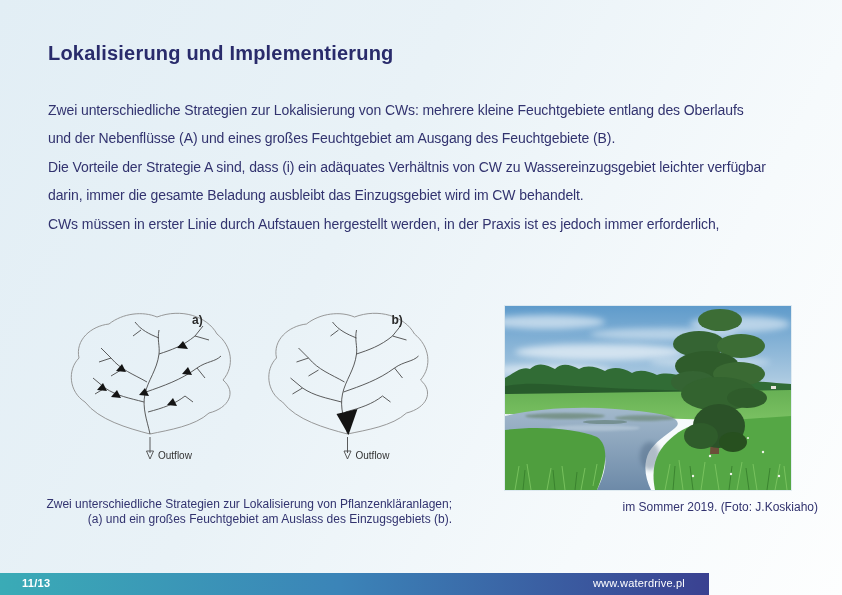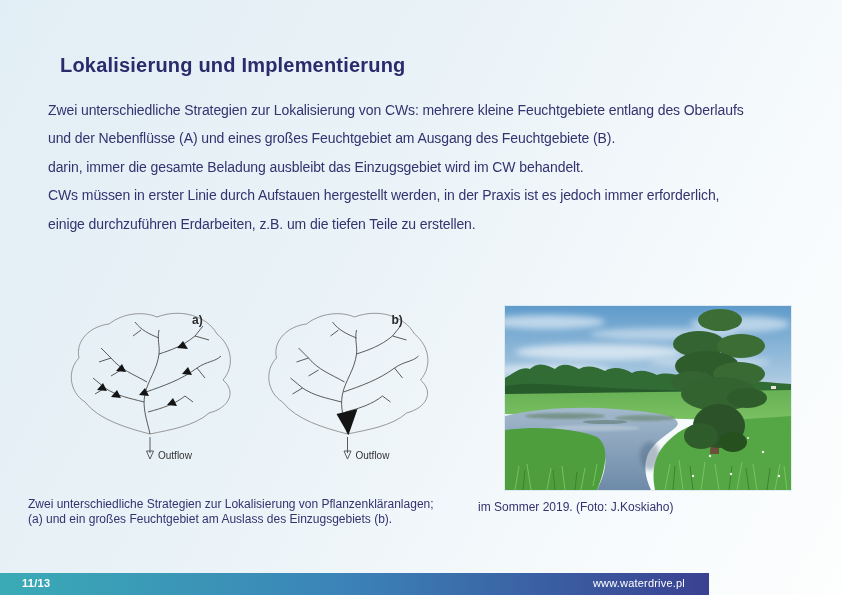--- a/index.html
+++ b/index.html
@@ -1,33 +1,33 @@
 <!DOCTYPE html>
 <html><head>
 <meta charset="utf-8">
 <style>
   html,body{margin:0;padding:0;background:#9aa2aa;font-family:"Liberation Sans",sans-serif;}
   .slide{
     position:relative;width:842px;height:595px;margin:0 auto;overflow:hidden;
     background:linear-gradient(118deg,#e2eef5 0%,#e9f2f7 40%,#f6fafc 75%,#fdfefe 100%);
   }
   .title{
-    position:absolute;left:48px;top:42px;margin:12px;
+    position:absolute;left:48px;top:42px;margin:0;
     font-size:20px;font-weight:700;color:#292b6b;letter-spacing:.2px;
   }
   .body-text{
     position:absolute;left:48px;top:96px;width:768px;
     font-size:14px;line-height:28.4px;color:#32336f;letter-spacing:-0.1px;
   }
   .fig{position:absolute;}
   .fig-a{left:55px;top:306px;}
   .fig-b{left:250px;top:306px;}
   .photo{left:505px;top:306px;width:286px;height:184px;box-shadow:0 0 0 1px rgba(180,205,220,.35);}
   .caption{
-    position:absolute;text-align:left;color:#32336f;
+    position:absolute;text-align:right;color:#32336f;
     font-size:12px;line-height:14.5px;
   }
   .caption-left{left:28px;top:497px;width:424px;}
   .caption-right{left:478px;top:500px;width:340px;}
   .footer{
     position:absolute;left:0;bottom:0;width:709px;height:22px;
     background:linear-gradient(90deg,#3aabb6 0%,#3b84b8 48%,#3a4191 100%);
     color:#ffffff;font-size:11px;
   }
   .footer .page{position:absolute;left:22px;top:4px;font-weight:700;letter-spacing:.3px;}
@@ -39,23 +39,23 @@
 </head>
 <body>
 
 <div class="slide">
 
   <h1 class="title">Lokalisierung und Implementierung</h1>
 
   <div class="body-text">
     <div>Zwei unterschiedliche Strategien zur Lokalisierung von CWs: mehrere kleine Feuchtgebiete entlang des Oberlaufs</div>
     <div>und der Nebenflüsse (A) und eines großes Feuchtgebiet am Ausgang des Feuchtgebiete (B).</div>
+    <div>Die Vorteile der Strategie A sind, dass (i) ein adäquates Verhältnis von CW zu Wassereinzugsgebiet leichter verfügbar</div>
     <div>darin, immer die gesamte Beladung ausbleibt das Einzugsgebiet wird im CW behandelt.</div>
     <div>CWs müssen in erster Linie durch Aufstauen hergestellt werden, in der Praxis ist es jedoch immer erforderlich,</div>
-    <div>einige durchzuführen Erdarbeiten, z.B. um die tiefen Teile zu erstellen.</div>
   </div>
 
   <svg class="fig fig-a" width="190" height="165" viewBox="0 0 190 165">
     <path d="M 95 128 C 72 122 44 114 30 96 C 14 86 12 64 24 52 C 20 34 36 20 54 18 C 68 7 88 5 102 11 C 126 2 152 10 162 28 C 177 40 180 60 168 74 C 182 86 174 102 154 107 C 140 120 114 124 95 128 Z" fill="none" stroke="#8d8d8d" stroke-width="0.9"></path>
     <g fill="none" stroke="#4a4a4a" stroke-width="0.9">
       <path d="M 95 128 C 92 114 87 102 90 88 C 93 74 102 64 104 48 C 105 40 102 34 104 24"></path>
       <path d="M 104 48 C 116 44 128 40 140 30"></path>
       <path d="M 140 30 L 148 20"></path>
         <path d="M 140 30 L 154 34"></path>
       <path d="M 91 86 C 108 80 126 74 142 62 C 152 55 160 56 166 50"></path>

